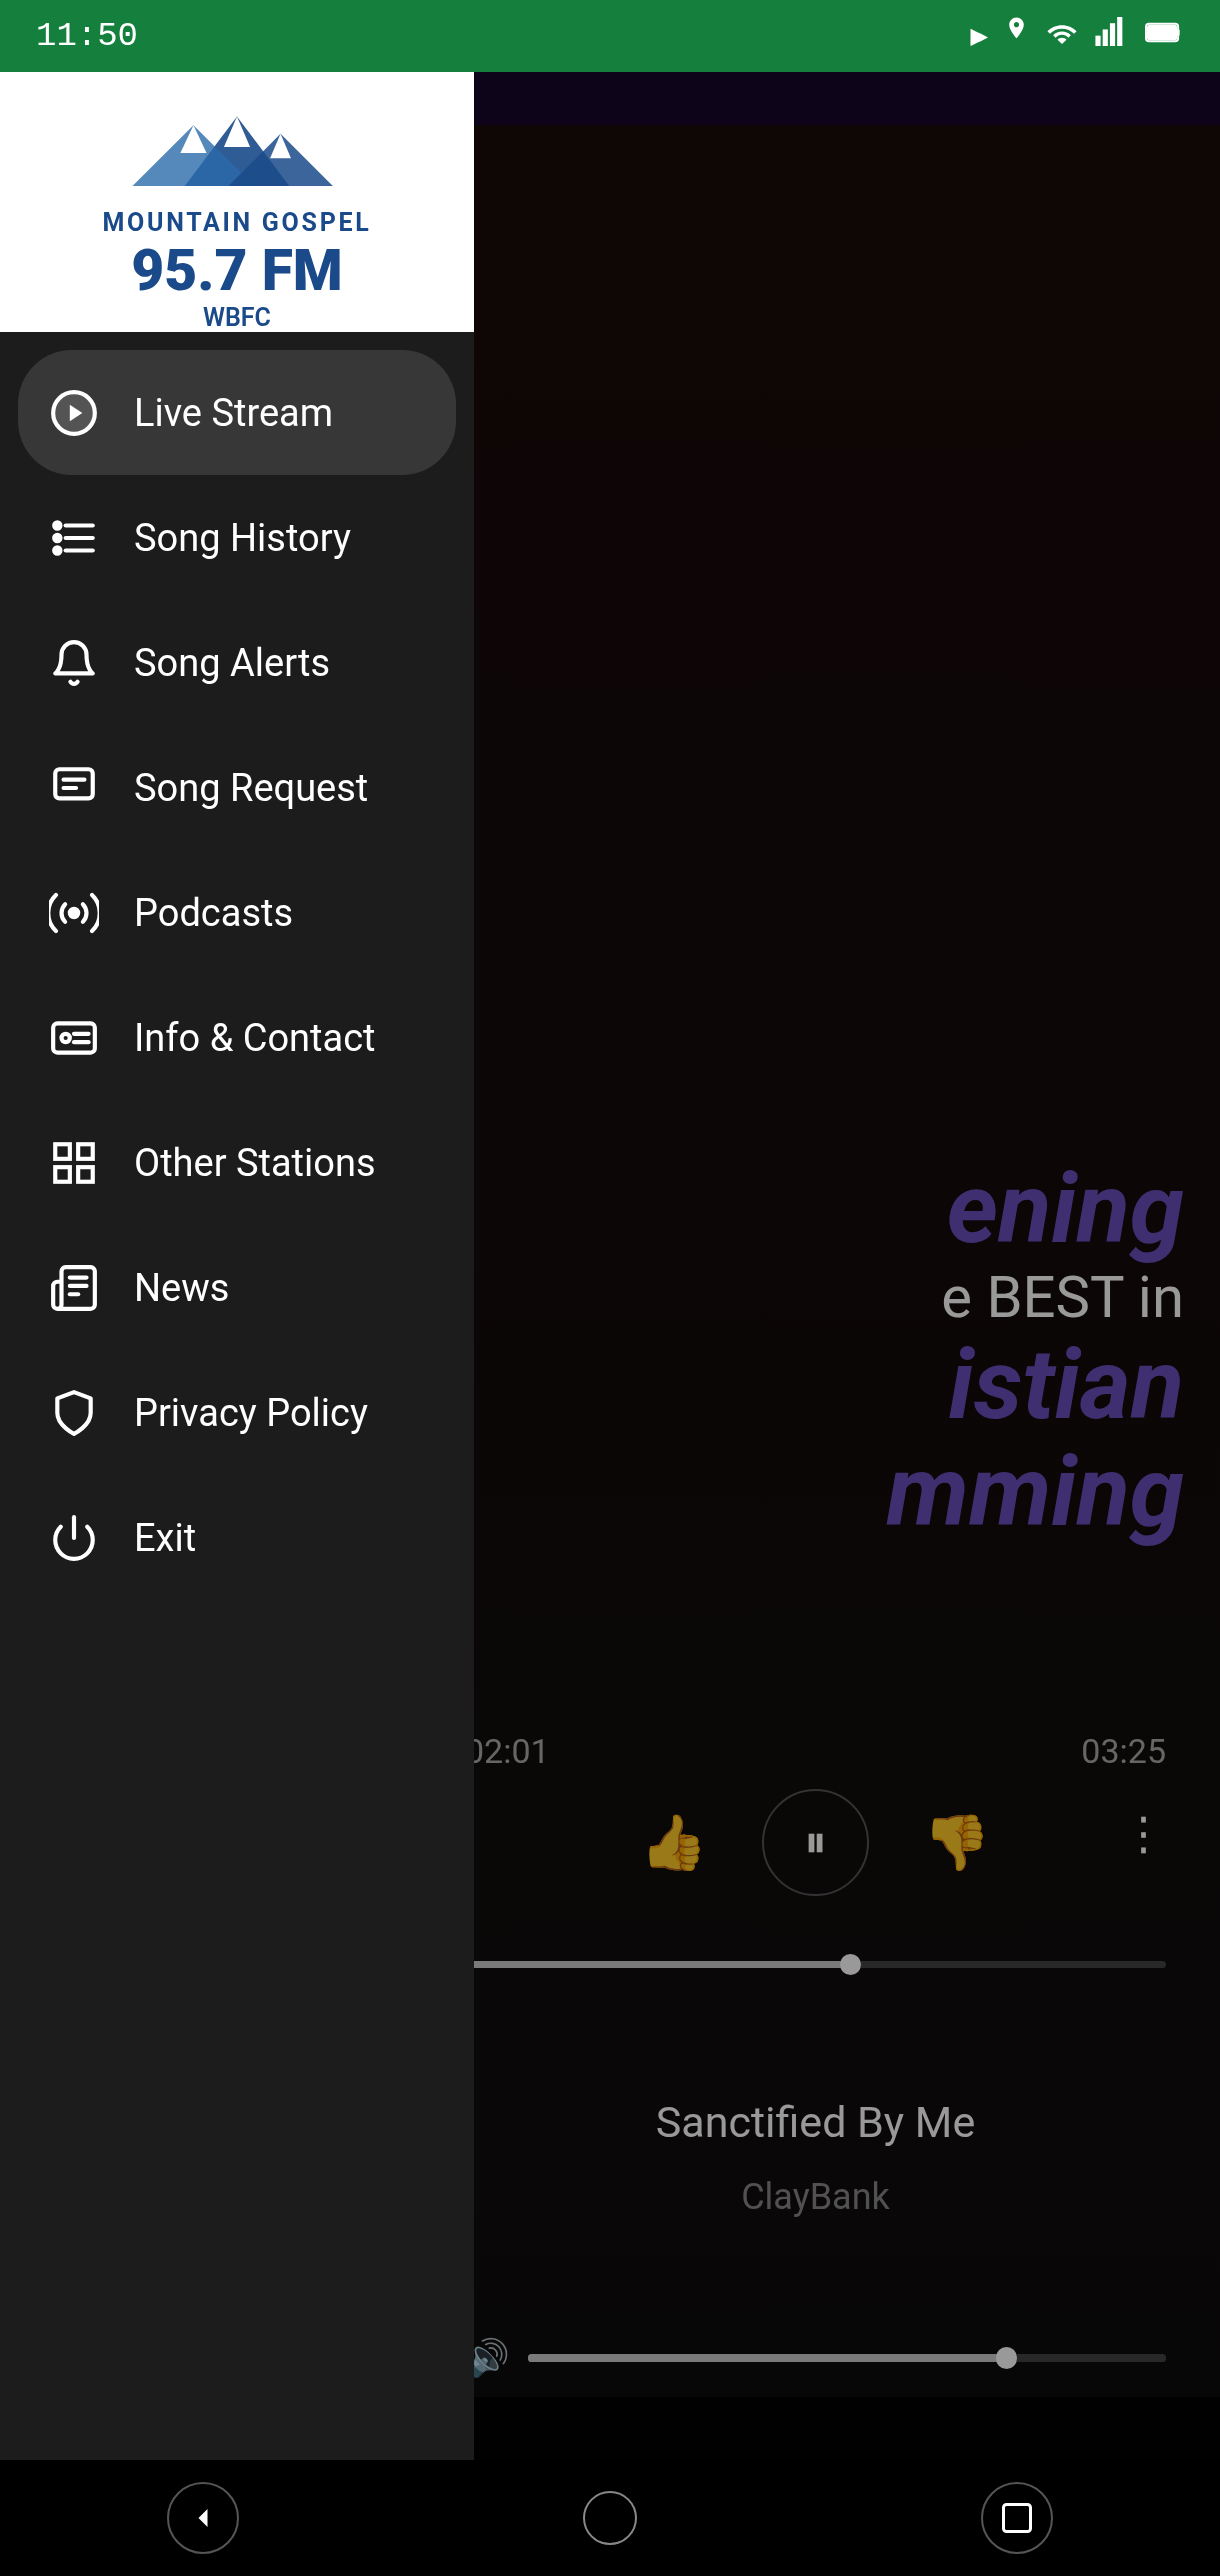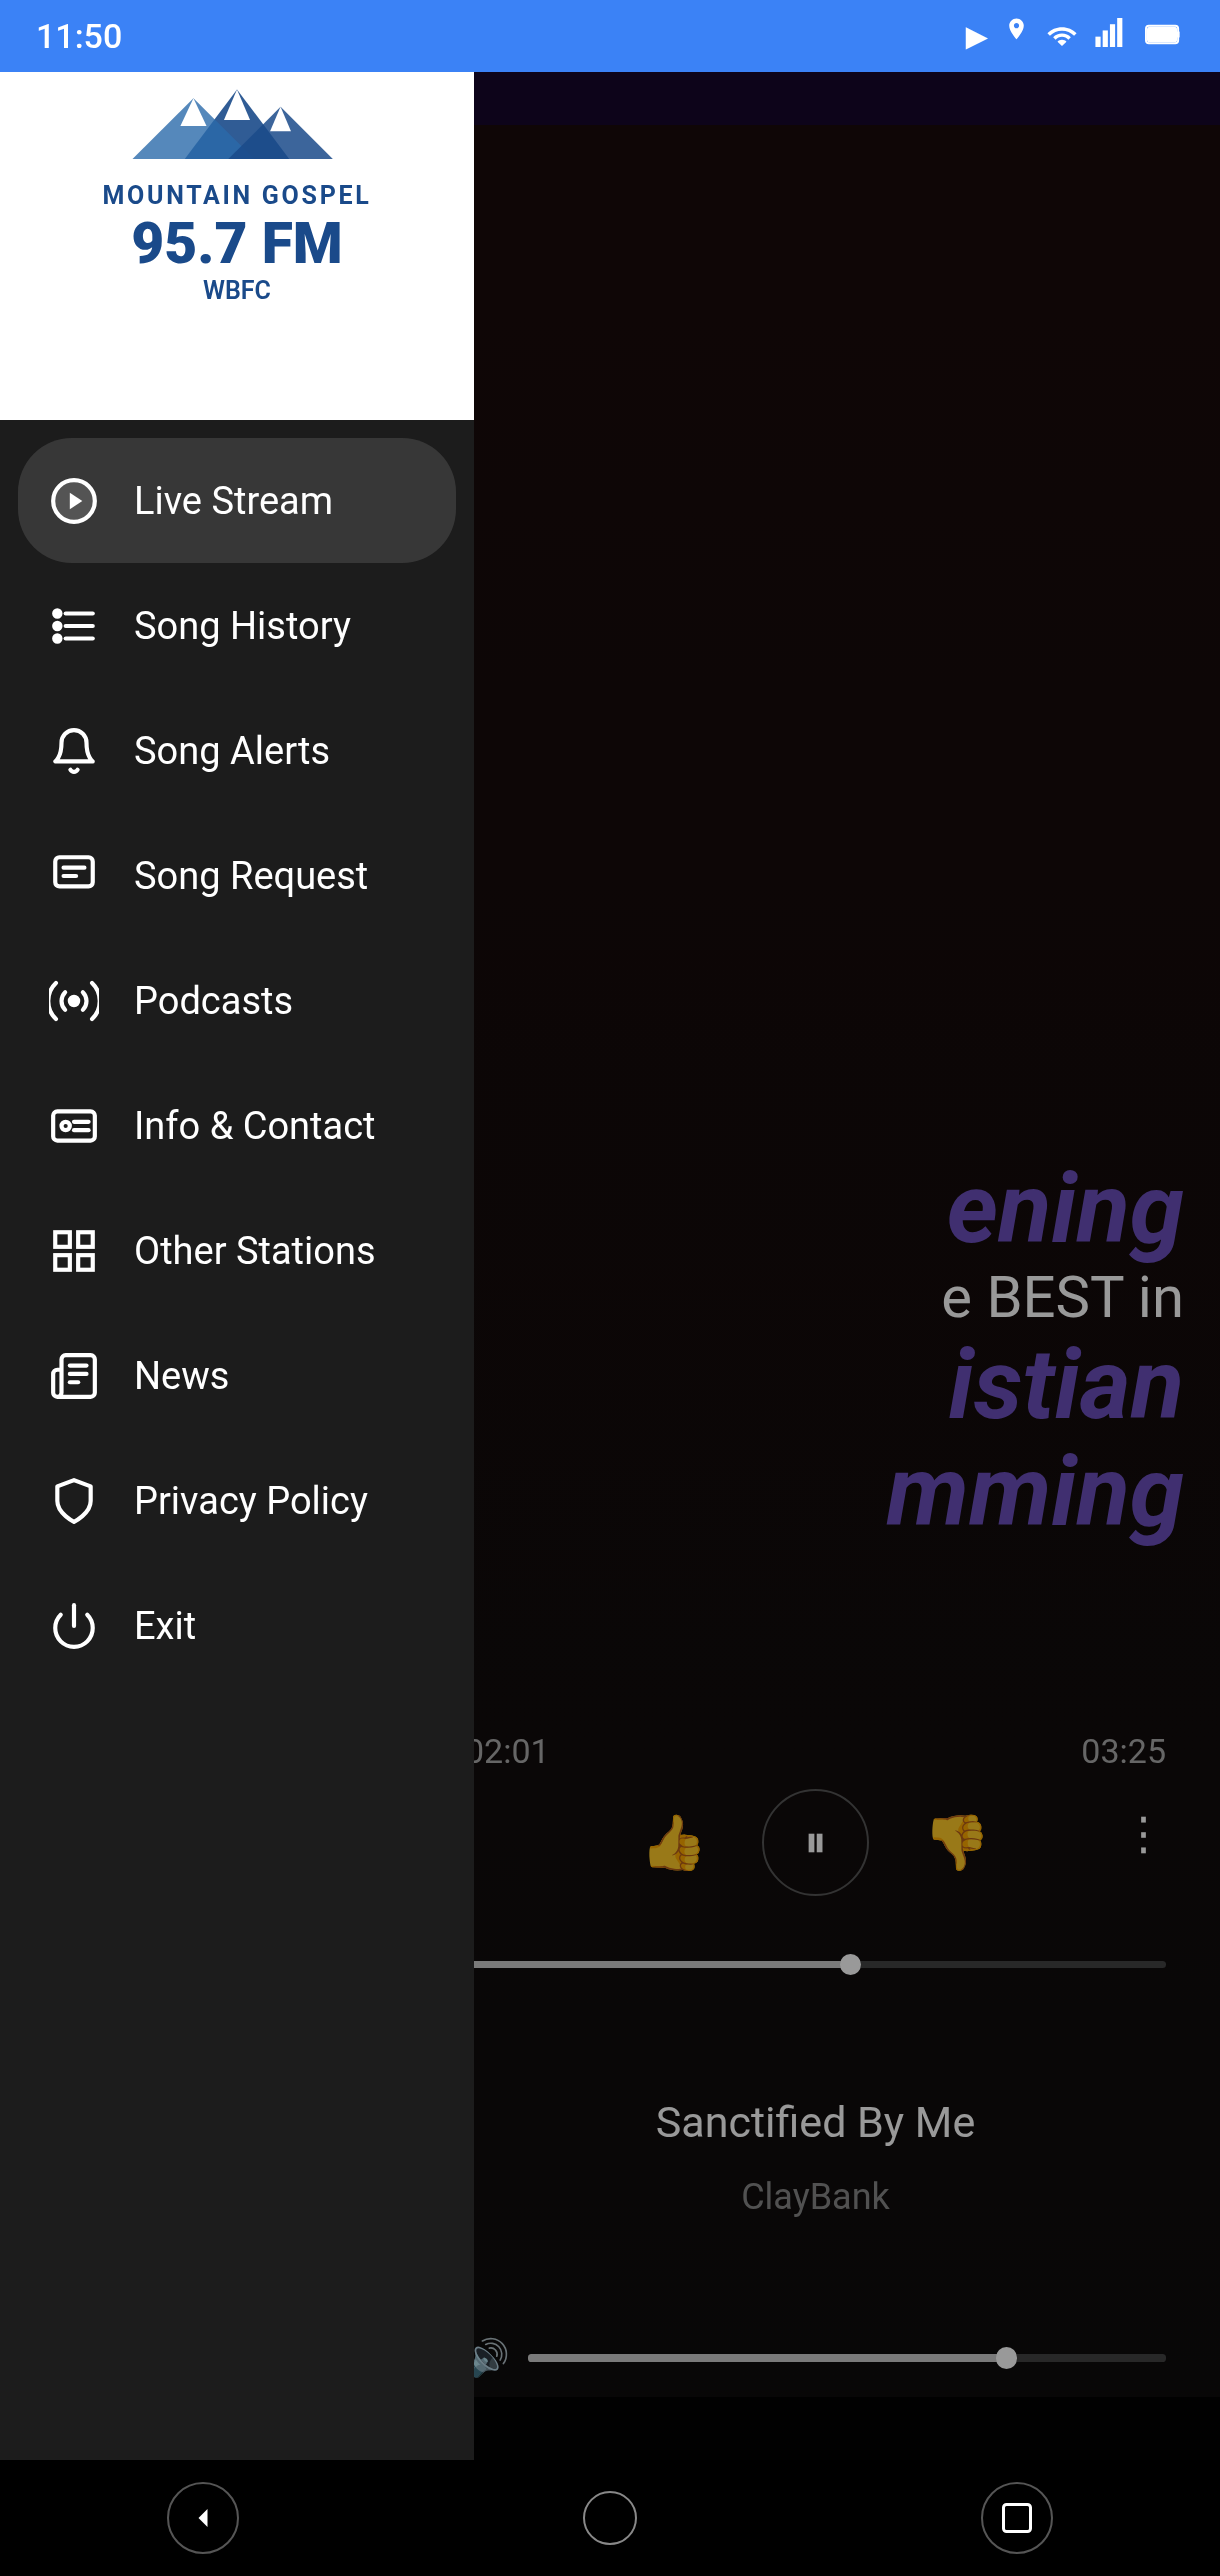--- a/index.html
+++ b/index.html
@@ -13,26 +13,27 @@
       position: relative;
     }
 
     
     .status-bar {
       position: absolute;
       top: 0;
       left: 0;
       right: 0;
       height: 72px;
-      background: #3b82f6;
+      background: #15803d;
       display: flex;
       align-items: center;
       justify-content: space-between;
       padding: 0 36px;
       z-index: 100;
+      font-family: Liberation Mono, monospace;
     }
 
     .status-time {
       color: #fff;
       font-size: 34px;
       font-weight: 500;
     }
 
     .status-icons {
       display: flex;
@@ -330,24 +331,24 @@
       background: #1c1c1c;
       z-index: 20;
       display: flex;
       flex-direction: column;
       overflow-y: auto;
     }
 
     
     .drawer-logo {
       width: 100%;
-      height: 348px;
+      height: 260px;
       background: #fff;
       display: flex;
-      align-items: flex-start;
+      align-items: flex-end;
       justify-content: center;
       flex-shrink: 0;
     }
 
     .logo-inner {
       width: 376px;
       height: 233px;
       display: flex;
       flex-direction: column;
       align-items: center;

